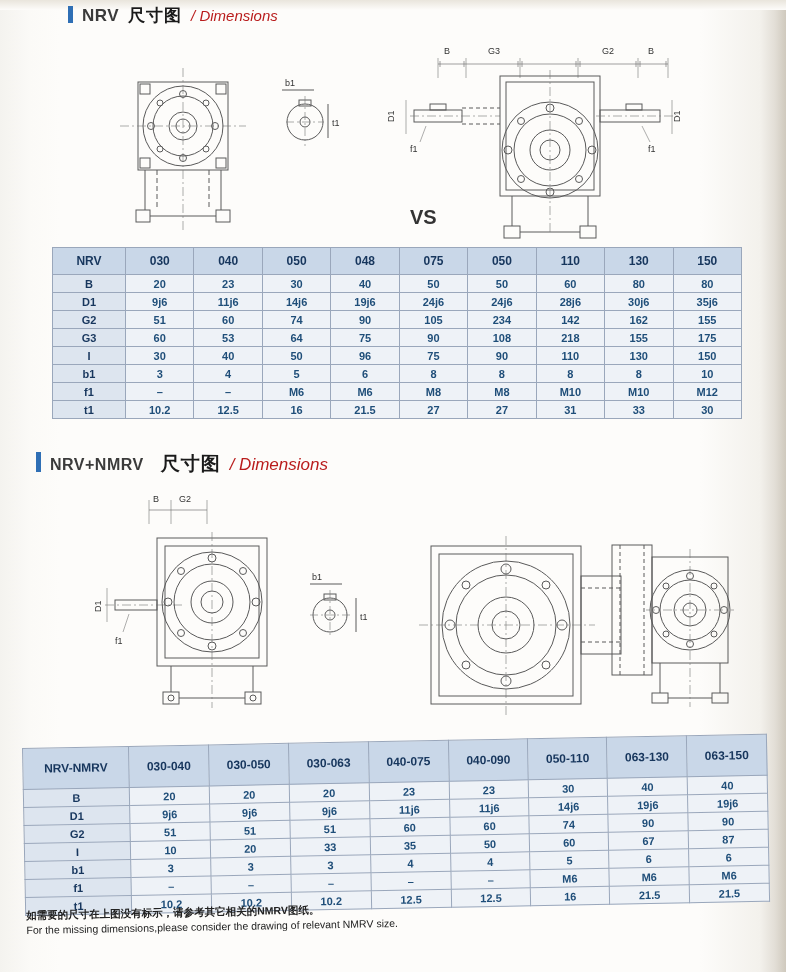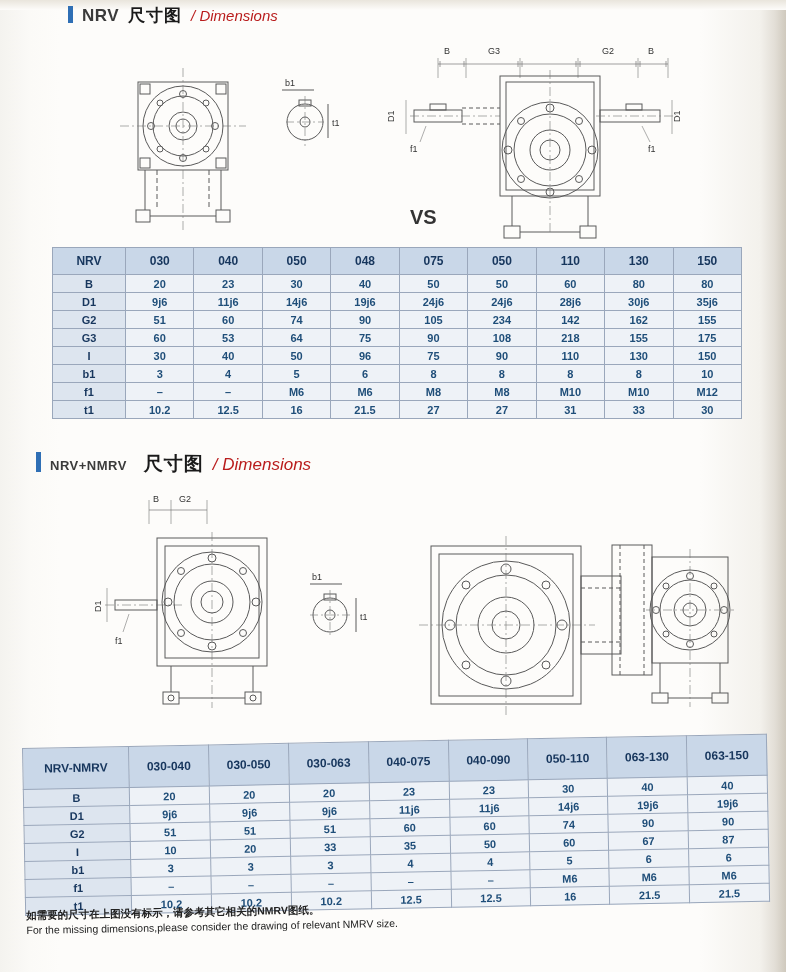--- a/index.html
+++ b/index.html
@@ -327,21 +327,21 @@
       <td>27</td>
       <td>31</td>
       <td>33</td>
       <td>30</td>
     </tr>
   </tbody>
 </table>
 
 <div class="sec-head" style="left:36px;top:450px;">
   <span class="bar" style="height:20px;"></span>
-  <span class="model" style="font-size:13px;text-align:right;">NRV+NMRV</span>
+  <span class="model" style="font-size:16px;text-align:right;">NRV+NMRV</span>
   <span class="cn" style="font-size:19px;margin-left:8px;">尺寸图</span>
   <span class="en" style="font-size:17px;">/ Dimensions</span>
 </div>
 
 <div class="draw" style="left:95px;top:492px;">
 <svg width="230" height="230" viewBox="0 0 230 230">
   <g fill="none" stroke="#5a5a5a" stroke-width="1">
 
     <path d="M54 8 L54 32 M76 8 L76 32 M112 8 L112 32" stroke="#777" stroke-width=".6"></path>
     <path d="M54 18 L76 18 M76 18 L112 18" stroke="#777" stroke-width=".7"></path>

